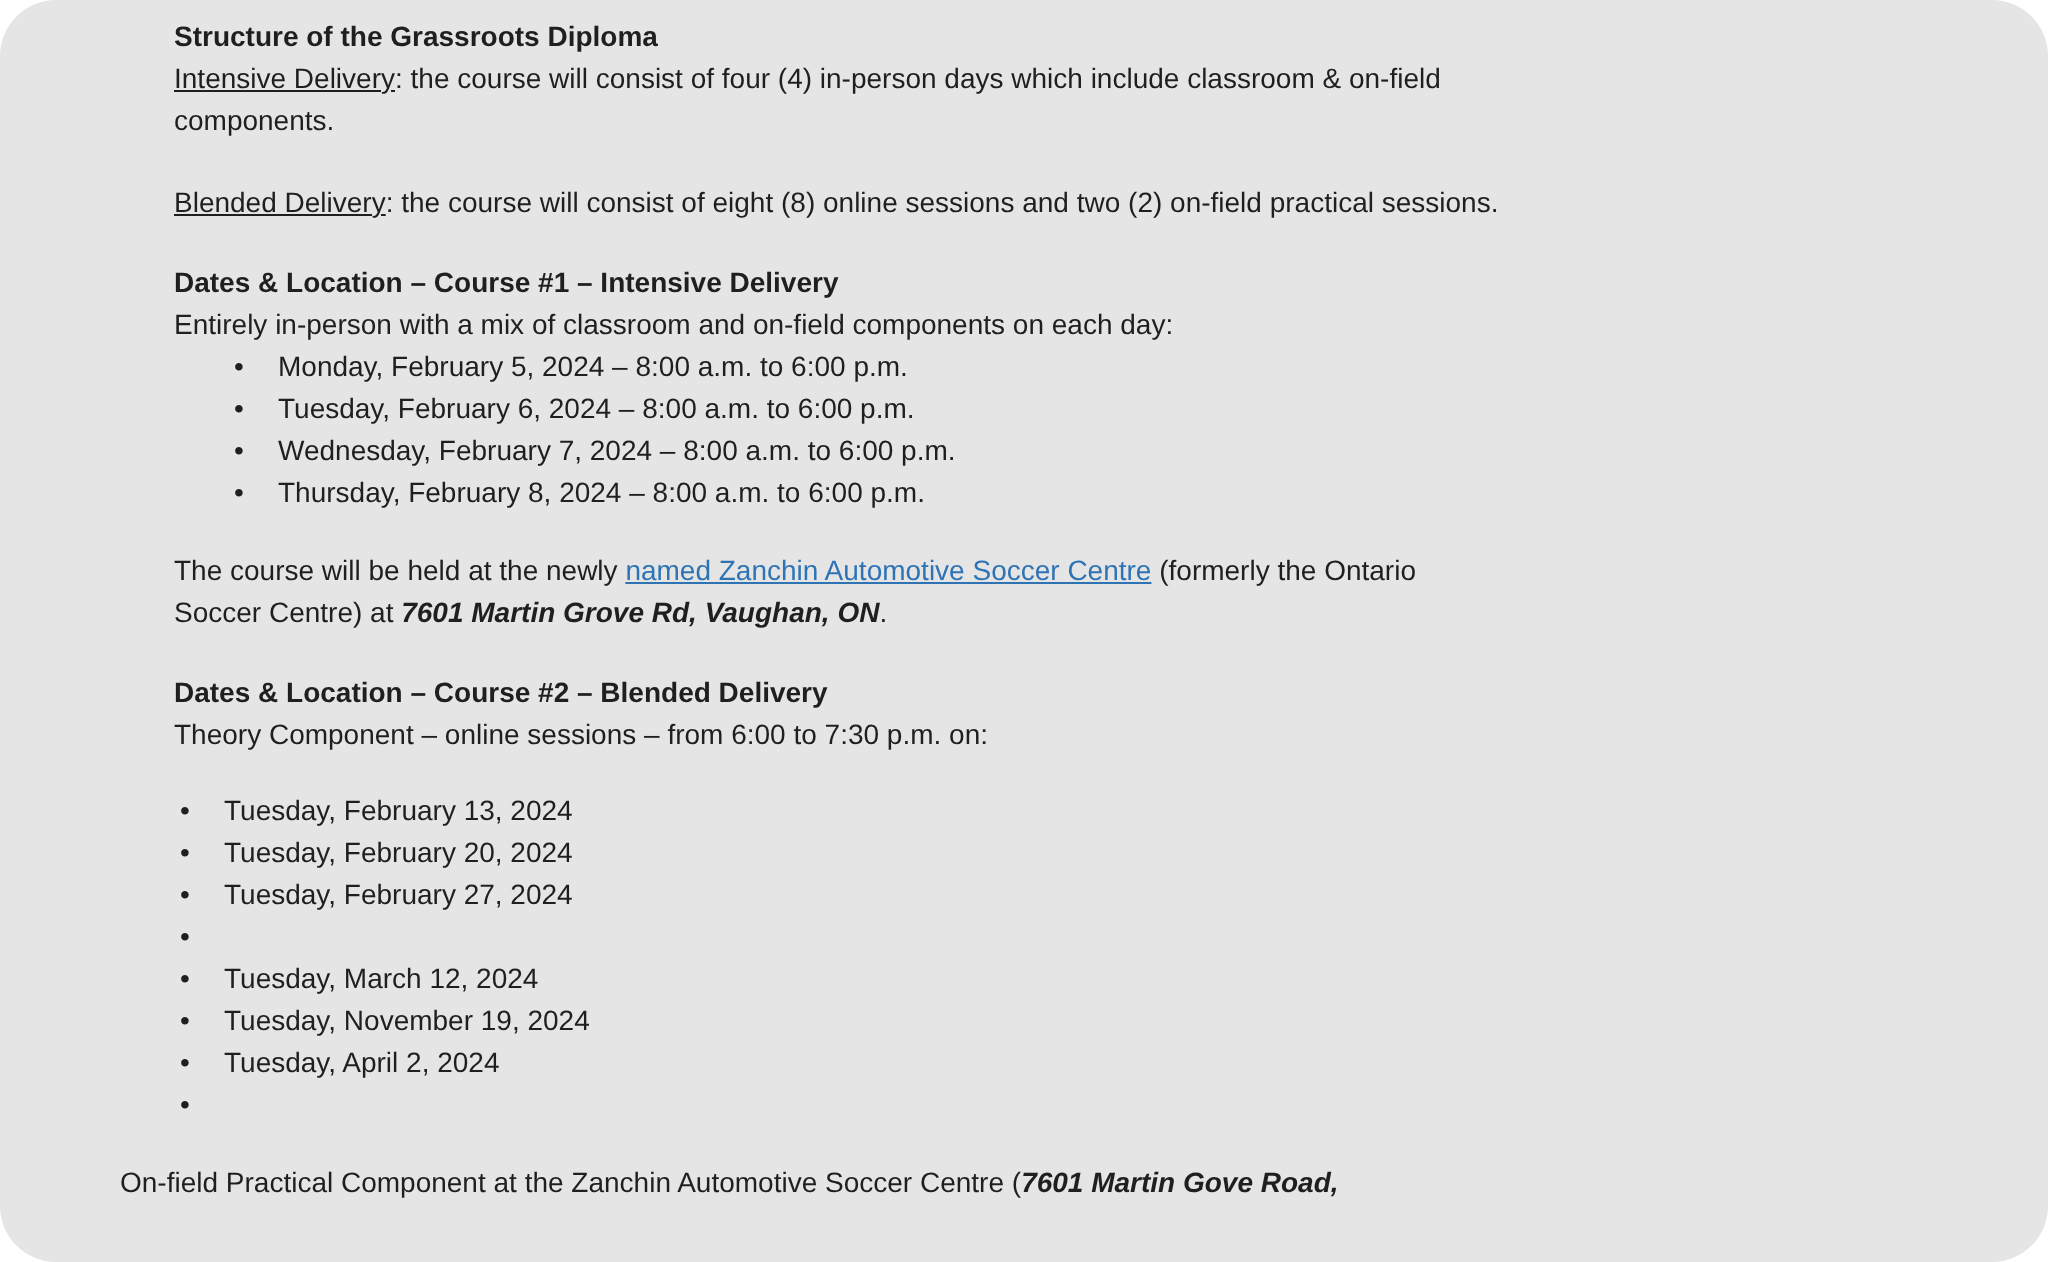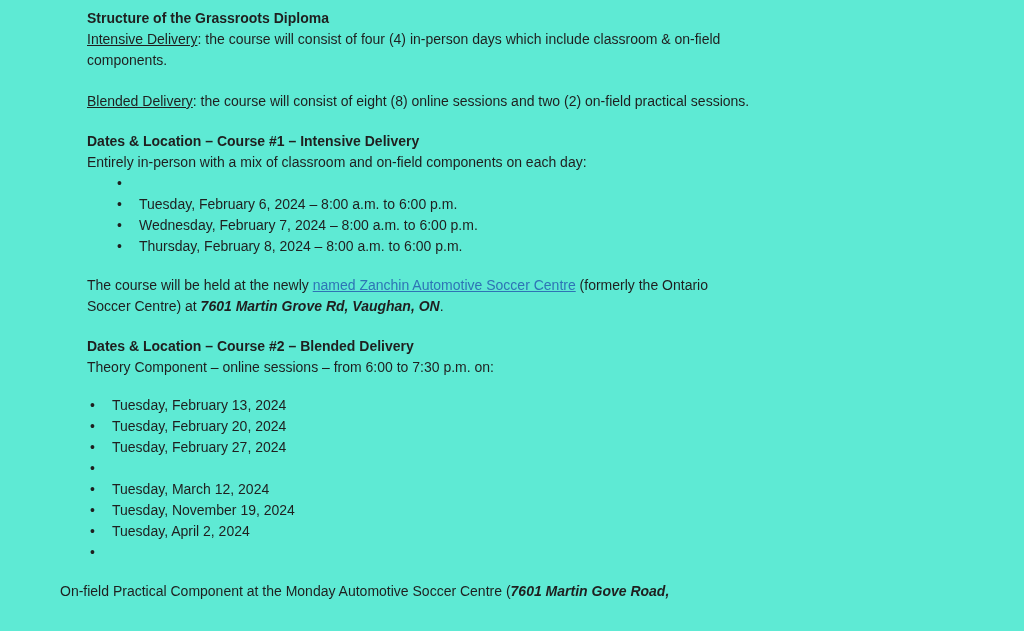--- a/index.html
+++ b/index.html
@@ -1,24 +1,25 @@
 <!DOCTYPE html>
 <html><head>
 <meta charset="utf-8">
 <style>
   html,body{margin:0;padding:0;background:#ffffff;}
   .page{
     position:relative;
     width:1024px;
     height:631px;
-    background:#5eead4;
+    background:#e5e5e5;
     font-family:"Liberation Sans",sans-serif;
     font-size:14px;
     line-height:21px;
     overflow:hidden;
+    border-radius:28px;
   }
   .block{position:absolute;white-space:nowrap;}
   .line{height:21px;}
   .bold{font-weight:700;}
   .u{text-decoration:underline;}
   .it{font-style:italic;font-weight:bold;}
   a.doclink{text-decoration:underline;cursor:pointer;}
   .li{display:flex;height:21px;}
   .blt{flex:0 0 22px;width:22px;}
 </style>
@@ -38,20 +39,21 @@
   </div>
 
   <div class="block" style="left:87px;top:131px;">
     <div class="line bold">Dates &amp; Location – Course #1 – Intensive Delivery</div>
     <div class="line">Entirely in-person with a mix of classroom and on-field components on each day:</div>
   </div>
 
   <div class="block" style="left:117px;top:173px;">
     <div class="li">
         <span class="blt">•</span>
+        <span>Monday, February 5, 2024 – 8:00 a.m. to 6:00 p.m.</span>
       </div>
     <div class="li">
         <span class="blt">•</span>
         <span>Tuesday, February 6, 2024 – 8:00 a.m. to 6:00 p.m.</span>
       </div>
     <div class="li">
         <span class="blt">•</span>
         <span>Wednesday, February 7, 2024 – 8:00 a.m. to 6:00 p.m.</span>
       </div>
     <div class="li">
@@ -97,16 +99,16 @@
     <div class="li">
         <span class="blt">•</span>
         <span>Tuesday, April 2, 2024</span>
       </div>
     <div class="li">
         <span class="blt">•</span>
       </div>
   </div>
 
   <div class="block" style="left:60px;top:581px;">
-    <div class="line"><span>On-field Practical Component at the Monday Automotive Soccer Centre (</span><span class="it">7601 Martin Gove Road,</span></div>
+    <div class="line"><span>On-field Practical Component at the Zanchin Automotive Soccer Centre (</span><span class="it">7601 Martin Gove Road,</span></div>
   </div>
 
 </div>
 
 </body></html>

